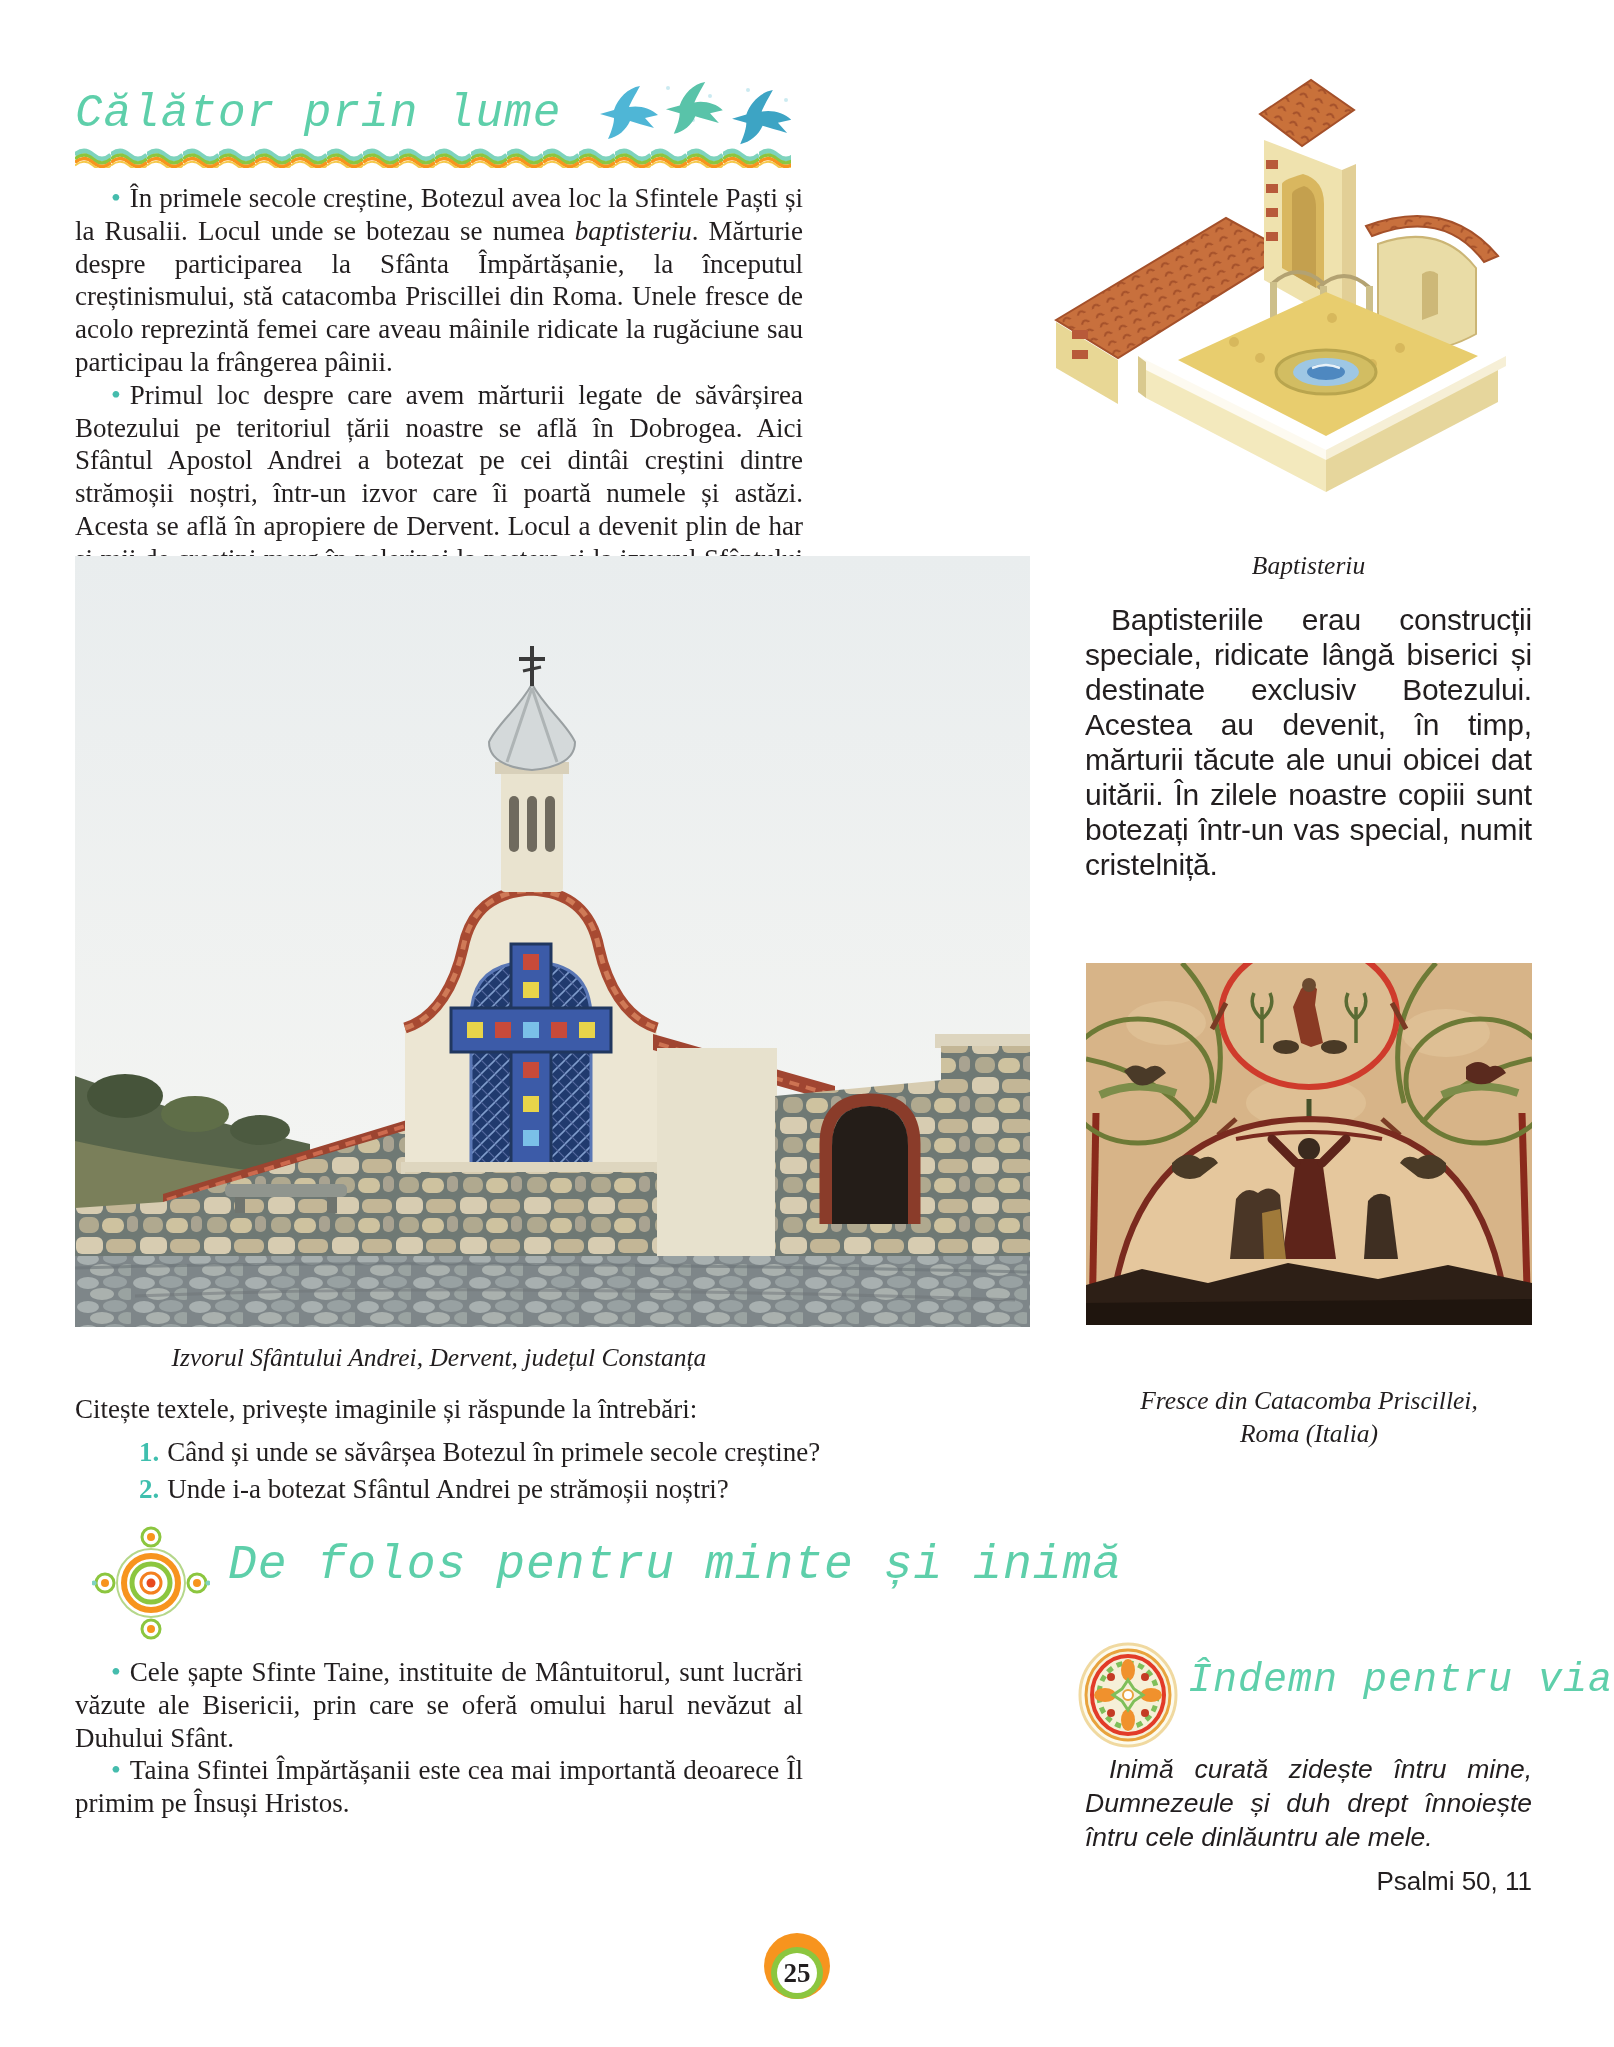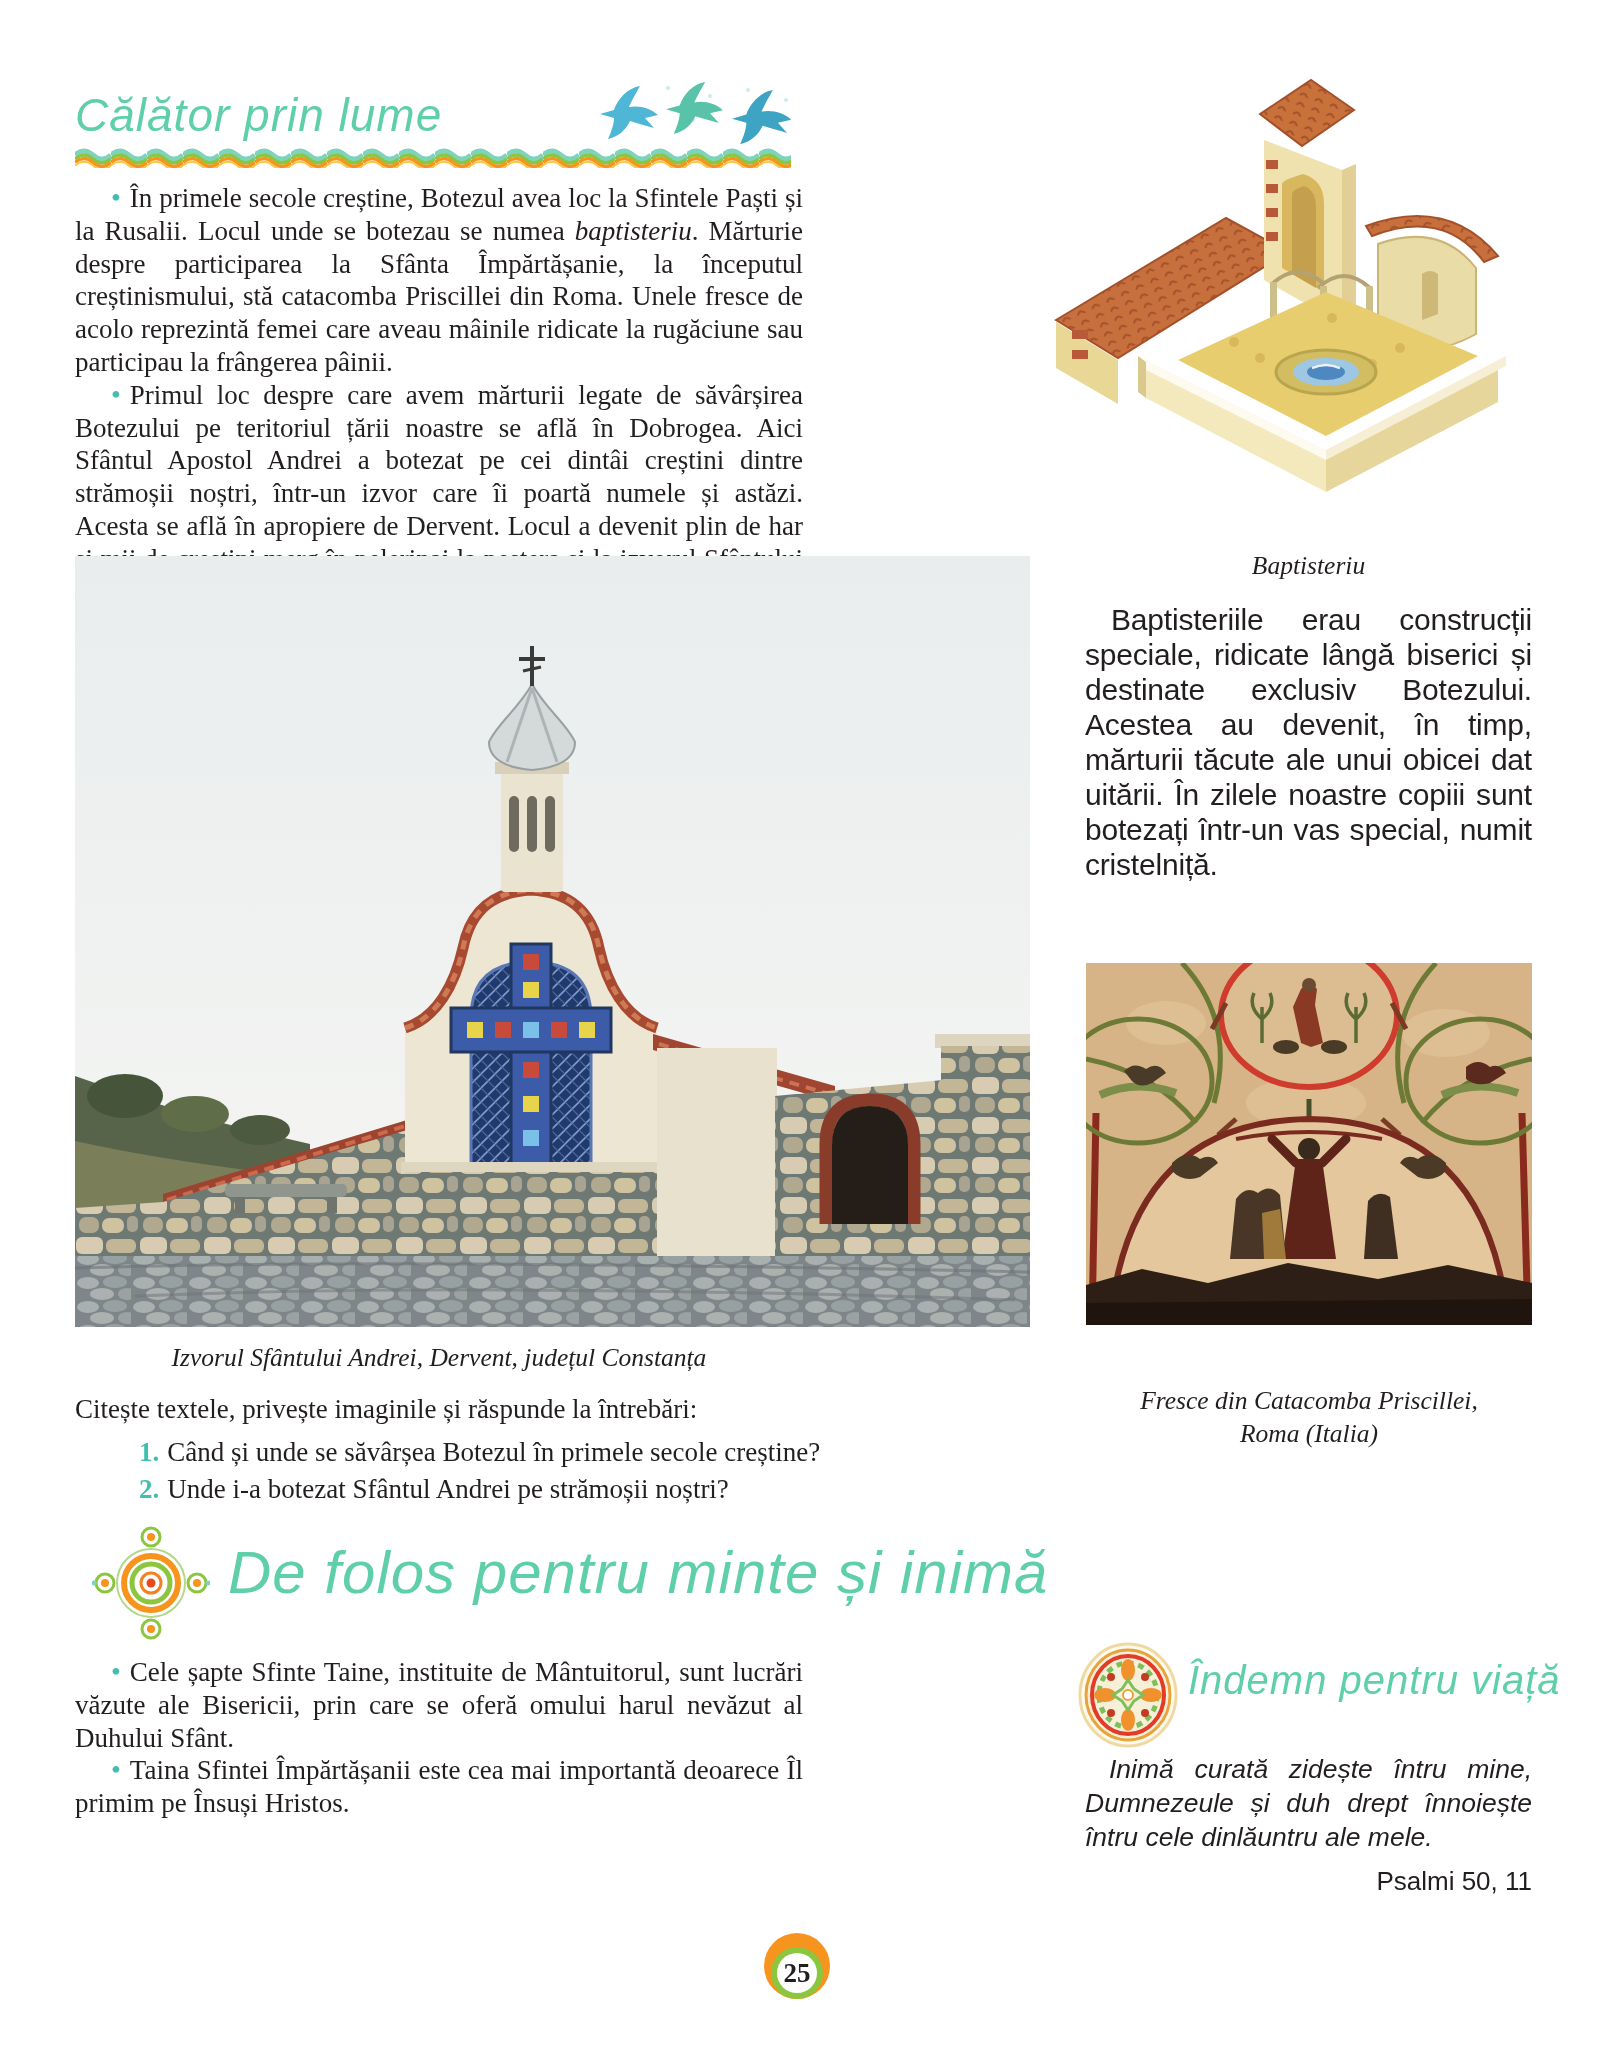--- a/index.html
+++ b/index.html
@@ -1,24 +1,24 @@
 <!DOCTYPE html>
 <html lang="ro"><head>
 <meta charset="utf-8">
 <style>
   html,body{margin:0;padding:0;background:#ffffff;}
   .page{position:relative;width:1614px;height:2047px;background:#ffffff;overflow:hidden;
         font-family:"Liberation Serif",serif;color:#221e1f;}
   .abs{position:absolute;}
 
   
-  .script-title{font-family:Liberation Sans, sans-serif;font-style:italic;color:#5ecfaa;
+  .script-title{font-family:Liberation Mono, monospace;font-style:italic;color:#5ecfaa;
                 white-space:nowrap;letter-spacing:1px;}
   .h-main{left:75px;top:88px;font-size:46px;}
-  .h-mind{left:228px;top:1538px;font-size:60px;}
+  .h-mind{left:228px;top:1538px;font-size:48px;}
   .h-advice{left:1188px;top:1658px;font-size:40px;}
 
   
   .serifblock{font-size:27px;line-height:32.8px;text-align:justify;}
   .intro{left:75px;top:182px;width:728px;}
   .para{margin:0;text-indent:36px;}
   .bullet{color:#45bcad;font-size:28px;margin-right:9px;}
   .ital{font-style:italic;}
 
   .caption{font-style:italic;font-size:25.5px;text-align:center;line-height:33px;}

